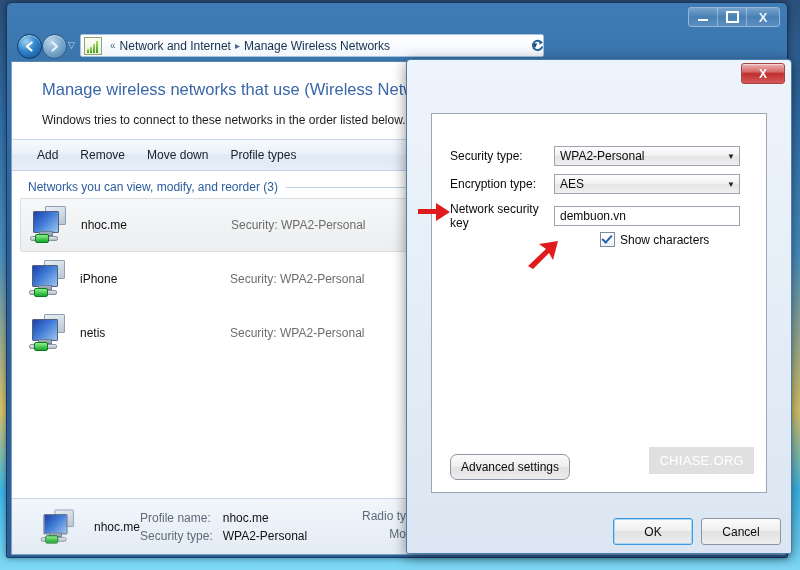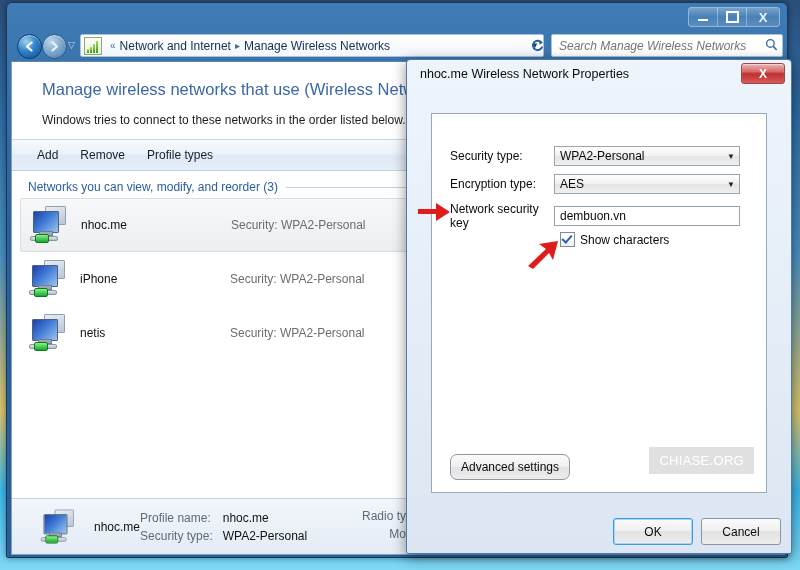--- a/index.html
+++ b/index.html
@@ -292,21 +292,21 @@
     display:flex; align-items:center; justify-content:space-between;
     box-sizing:border-box; padding: 0 4px 0 5px;
     font-size:12px; color:#0b0b0b;
   }
   .combo .arrow { font-size:8px; color:#222; }
   .textinput {
     height: 20px; border:1px solid #9aa5b1; background:#fff;
     display:flex; align-items:center; padding-left:5px;
     font-size:12px; color:#0b0b0b; box-sizing:border-box;
   }
-  .checkbox-row { position:absolute; display:flex; align-items:center; gap:5px; }
+  .checkbox-row { position:absolute; display:flex; align-items:center; gap:5px;margin-left:40px; }
   .cb {
     width:13px;height:13px; border:1px solid #7c8b99;
     background: linear-gradient(180deg,#fff,#eef1f4);
     position:relative; flex:none;
   }
   .cb.checked::after {
     content:''; position:absolute; left:3px; top:0px;
     width:4px; height:8px;
     border: solid #2a5ea8; border-width: 0 2px 2px 0;
     transform: rotate(42deg);
@@ -388,41 +388,33 @@
       <span id="address-dropdown">▼</span>
     </div>
 
     <div id="refresh-btn">
       <svg width="15" height="15" viewBox="0 0 16 16">
         <path d="M12.5 5.5 A5 5 0 1 0 13 9" stroke="#1f5fa0" stroke-width="2" fill="none"></path>
         <path d="M9.2 2.2 L13.6 4.6 L10.4 7.2 Z" fill="#1f5fa0"></path>
       </svg>
     </div>
 
-    <div id="search-box">
-      <input id="search-input" type="text" placeholder="Search Manage Wireless Networks" style="">
-      <span id="search-icon">
-        <svg width="13" height="13" viewBox="0 0 14 14">
-            <circle cx="5.8" cy="5.8" r="4.1" stroke="#3d6c9c" stroke-width="1.5" fill="none"></circle>
-            <line x1="9" y1="9" x2="12.6" y2="12.9" stroke="#3d6c9c" stroke-width="1.7"></line>
-          </svg>
-      </span>
-    </div>
   </div>
 
   <div id="explorer-client">
 
     <div id="content-header">
       <div id="page-title">Manage wireless networks that use (Wireless Network</div>
       <div id="page-subtitle">Windows tries to connect to these networks in the order listed below.</div>
     </div>
 
     <div id="toolbar">
       <div class="tb-item">Add</div>
       <div class="tb-item">Remove</div>
+      <div class="tb-item">Move down</div>
       <div class="tb-item">Profile types</div>
     </div>
 
     <div id="list-header">
       <span id="list-header-text">Networks you can view, modify, and reorder (3)</span>
       <span id="list-header-rule"></span>
     </div>
 
     <div id="network-list">
 
@@ -502,21 +494,20 @@
         <div>Mode</div>
       </span>
     </div>
 
   </div>
 </div>
 
 <div id="props-dialog">
 
   <div id="props-titlebar">
-    <div id="props-title">nhoc.me Wireless Network Properties</div>
     <div id="props-close">X</div>
   </div>
 
   <div id="props-body">
 
 
     <div id="tab-panel">
 
       <div class="field-row" style="left:18px; top:32px;">
         <span class="field-label" style="width:104px;">Security type:</span>

